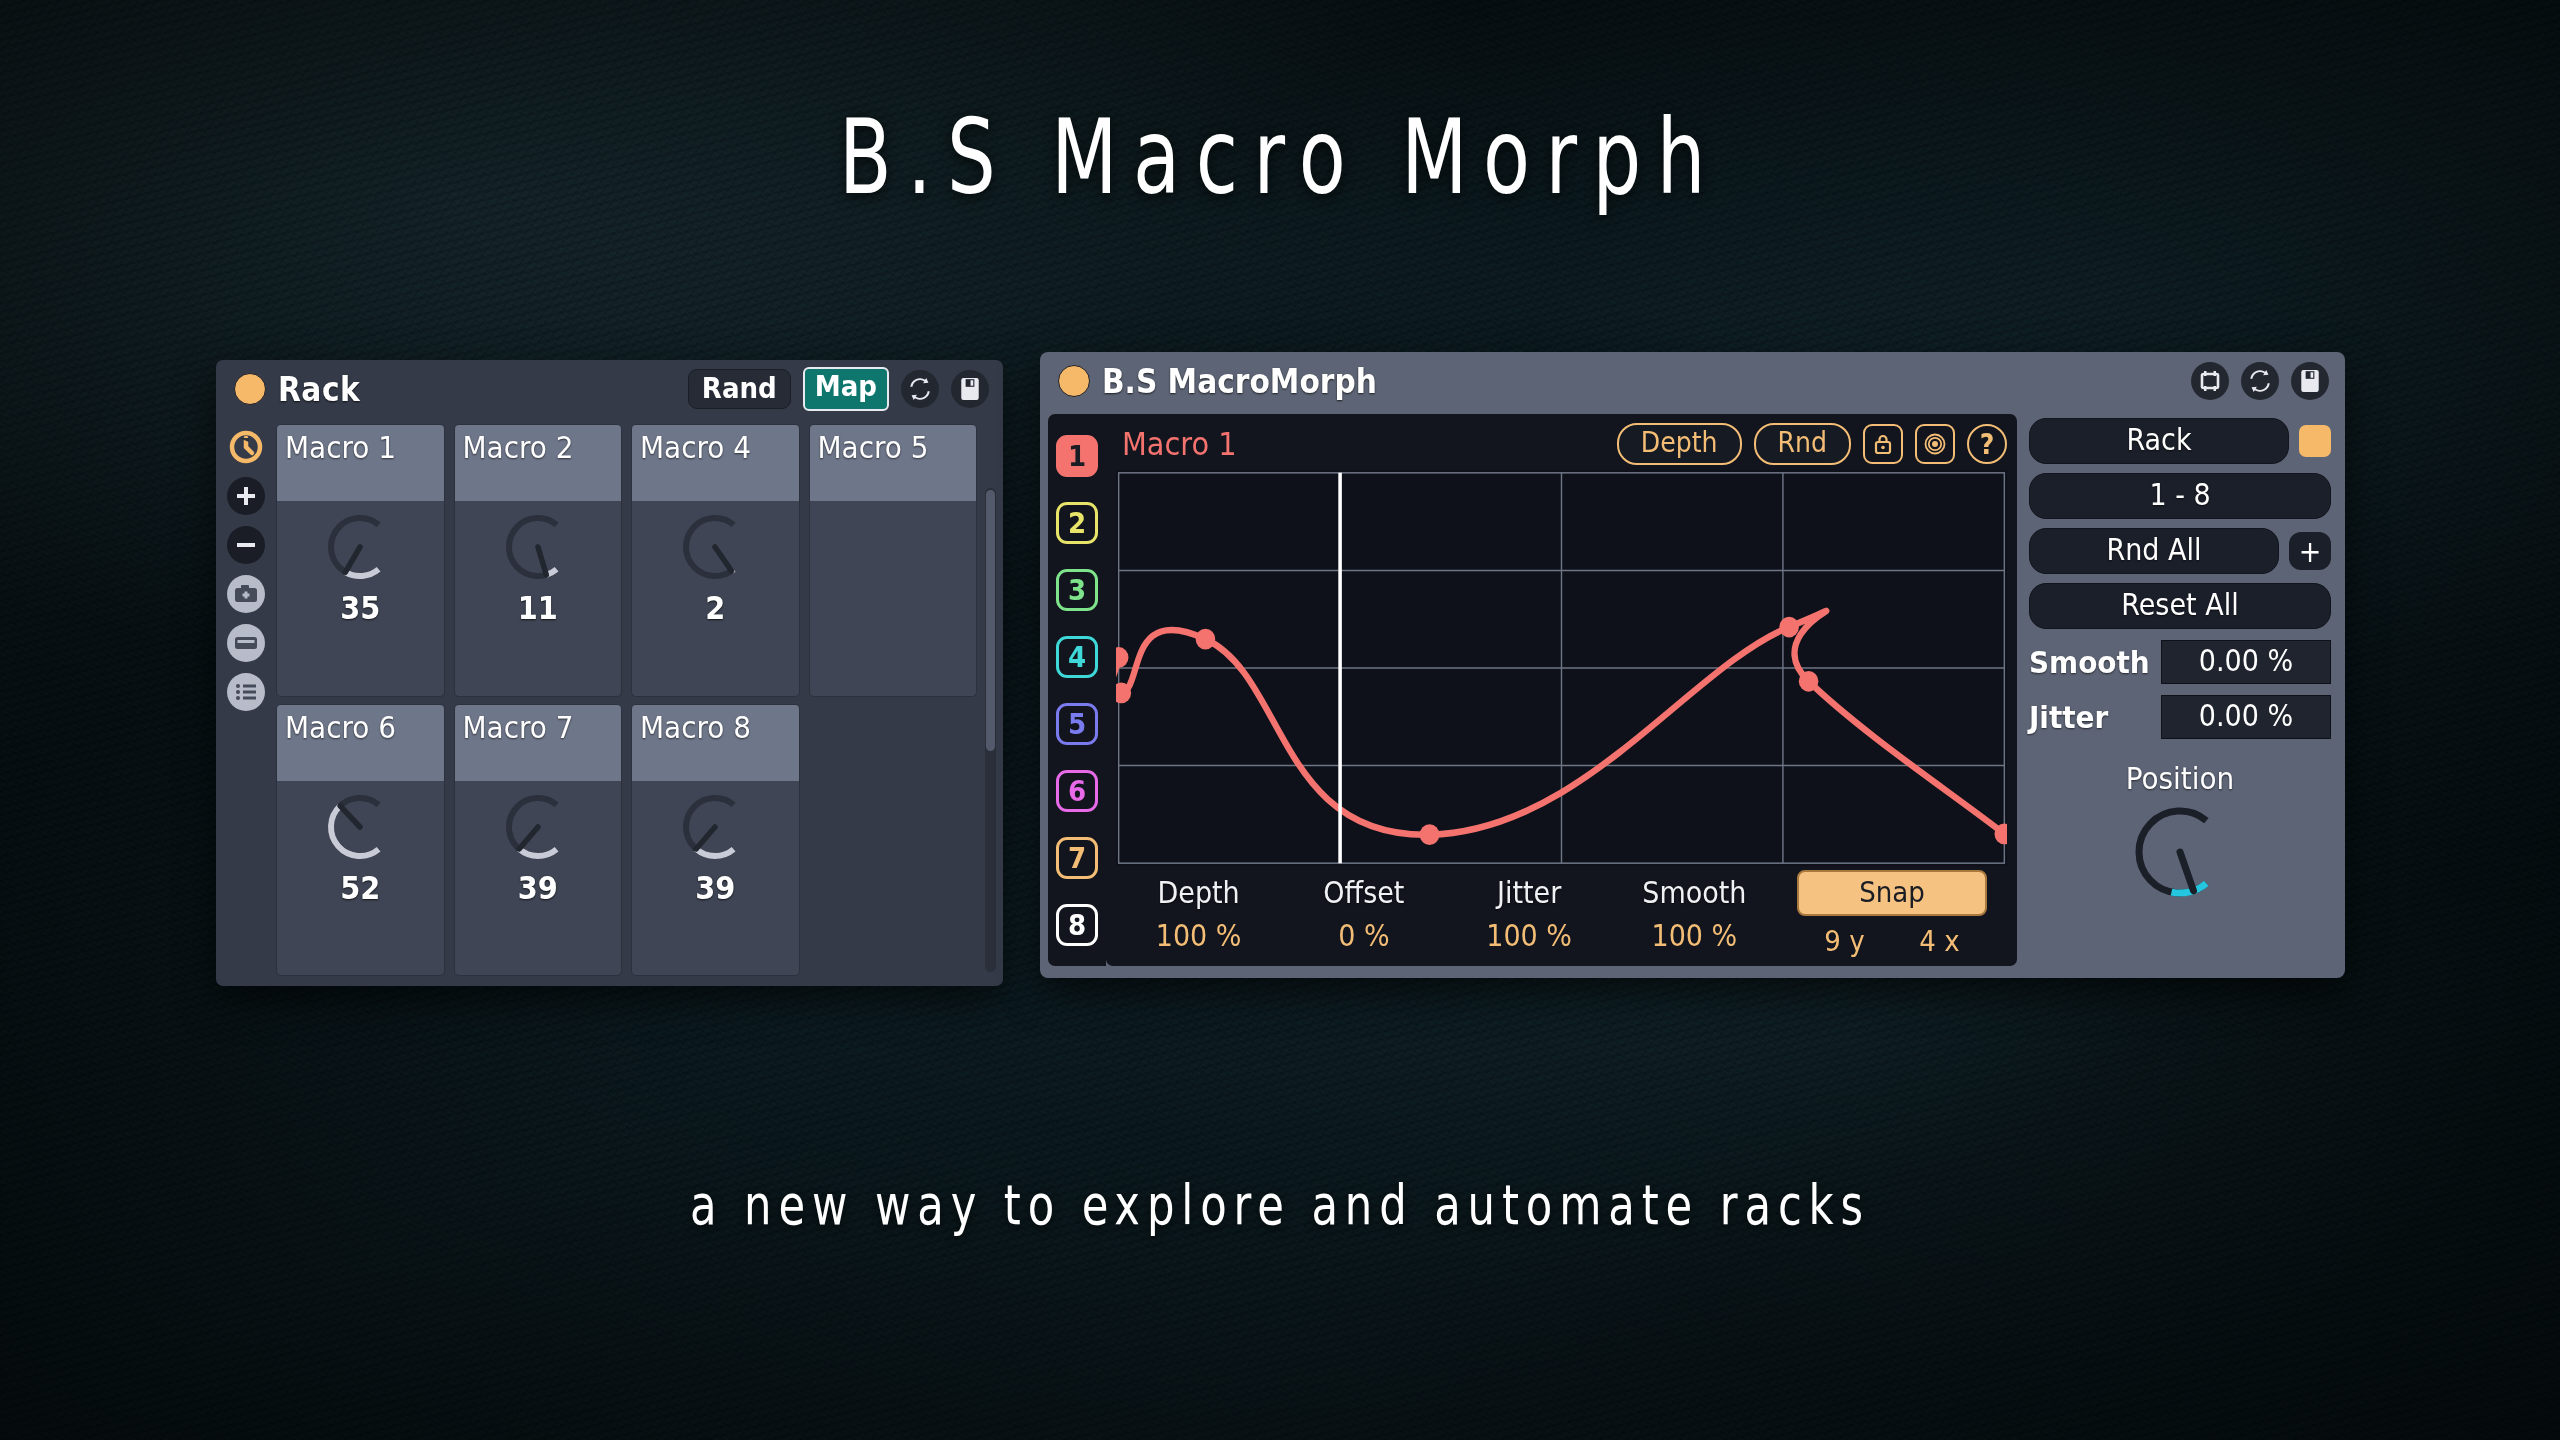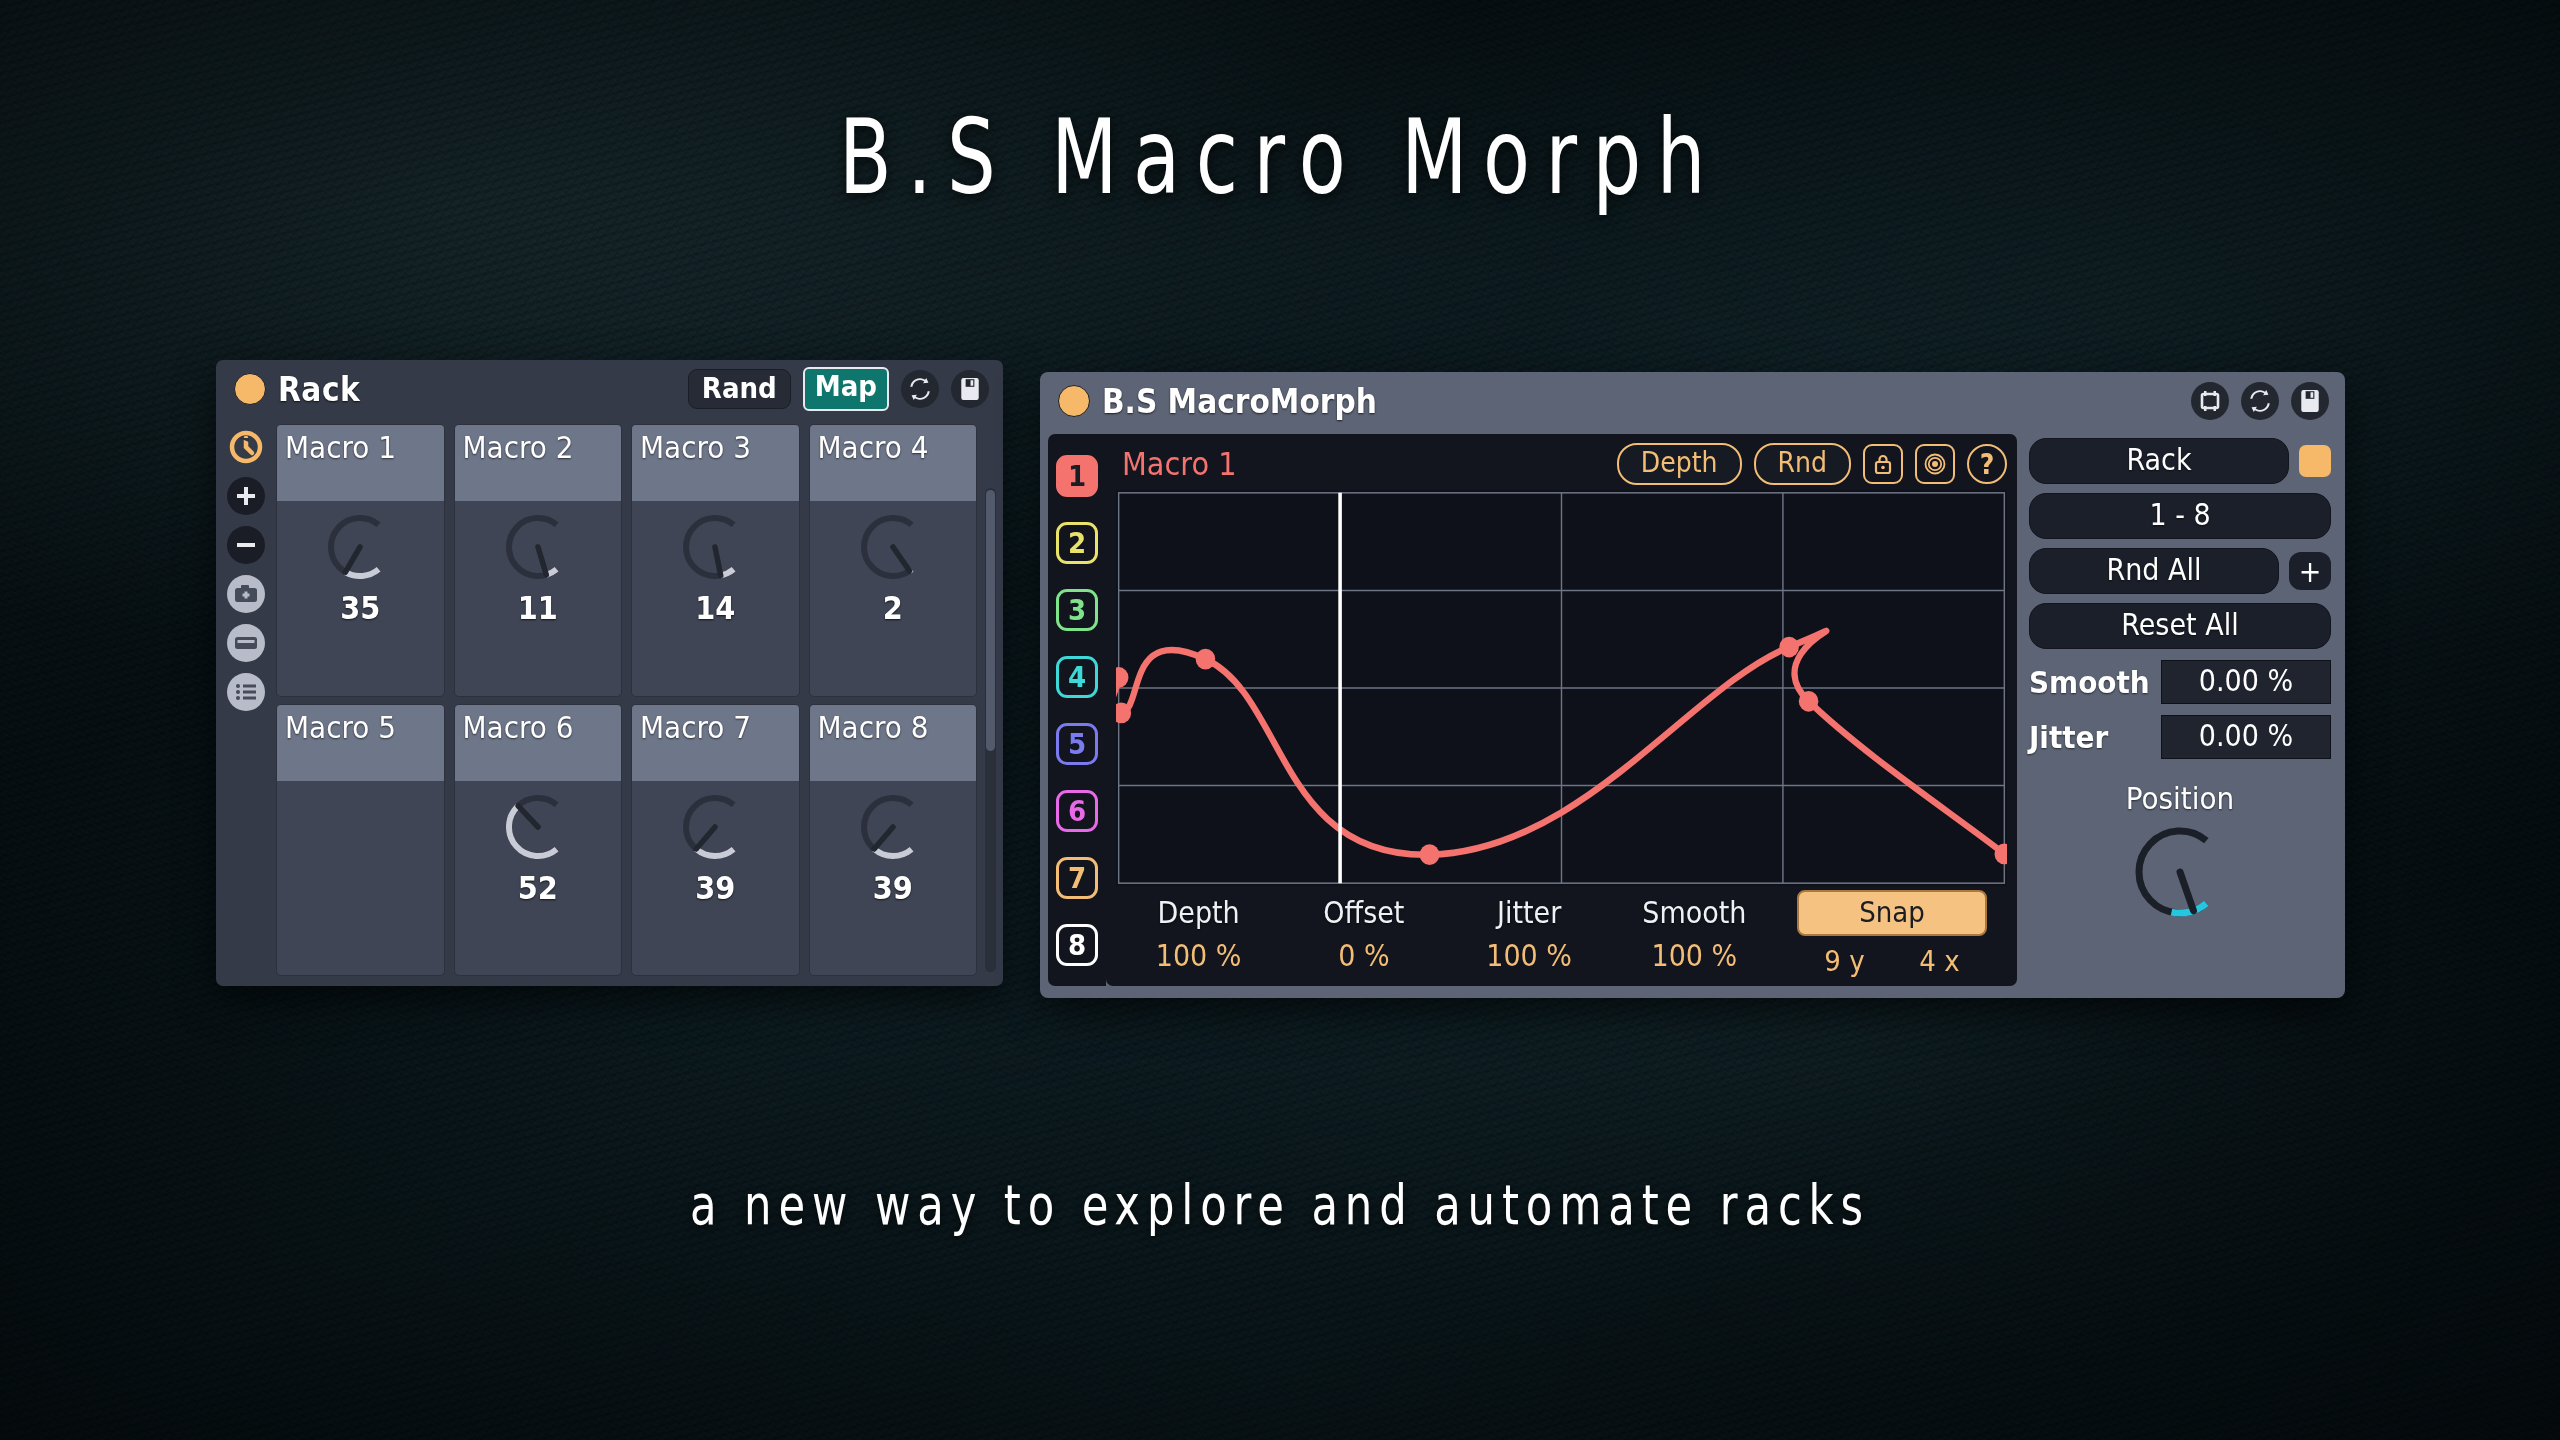--- a/index.html
+++ b/index.html
@@ -188,21 +188,21 @@
     border-radius: 6px;
   }
   #rack-scroll-thumb {
     position: absolute; left: 1px; right: 1px; top: 2px; height: 54%;
     background: #525a6c; border-radius: 6px;
   }
 
   
   #mm-panel {
     position: absolute;
-    left: 1040px; top: 372px;
+    left: 1040px; top: 352px;
     width: 1305px; height: 626px;
     background: #5d6475;
     border-radius: 8px;
     box-shadow: 0 14px 38px rgba(0,0,0,.6);
   }
   #mm-titlebar {
     height: 58px;
     display: flex; align-items: center;
     padding: 0 16px 0 18px;
     gap: 12px;
@@ -488,35 +488,20 @@
           </div>
           <div class="macro-knobarea">
             <div>
               <svg width="96" height="86" viewBox="0 0 96 86" class="knob-svg">
                 <path d="M 66.64084068090963 62.215288850450364 A 29 29 0 1 1 66.64084068090963 17.784711149549633" fill="none" stroke="#2b303c" stroke-width="6" stroke-linecap="butt"></path>
                 <path d="M 66.64084068090963 62.215288850450364 A 29 29 0 0 1 56.284962654744234 67.79135465948886" fill="none" stroke="#c9ccd6" stroke-width="6" stroke-linecap="butt"></path>
                 <line x1="48" y1="40" x2="56.284962654744234" y2="67.79135465948886" stroke="#22262f" stroke-width="5.5" stroke-linecap="round"></line>
               </svg>
             </div>
             <div class="macro-value">11</div>
-          </div>
-        </div>
-        <div class="macro-cell">
-          <div class="macro-namebox">
-            <div class="macro-name">Macro 3</div>
-          </div>
-          <div class="macro-knobarea">
-            <div>
-              <svg width="96" height="86" viewBox="0 0 96 86" class="knob-svg">
-                <path d="M 66.64084068090963 62.215288850450364 A 29 29 0 1 1 66.64084068090963 17.784711149549633" fill="none" stroke="#2b303c" stroke-width="6" stroke-linecap="butt"></path>
-                <path d="M 66.64084068090963 62.215288850450364 A 29 29 0 0 1 53.73206287099466 68.42786406402993" fill="none" stroke="#c9ccd6" stroke-width="6" stroke-linecap="butt"></path>
-                <line x1="48" y1="40" x2="53.73206287099466" y2="68.42786406402993" stroke="#22262f" stroke-width="5.5" stroke-linecap="round"></line>
-              </svg>
-            </div>
-            <div class="macro-value">14</div>
           </div>
         </div>
         <div class="macro-cell">
           <div class="macro-namebox">
             <div class="macro-name">Macro 4</div>
           </div>
           <div class="macro-knobarea">
             <div>
               <svg width="96" height="86" viewBox="0 0 96 86" class="knob-svg">
                 <path d="M 66.64084068090963 62.215288850450364 A 29 29 0 1 1 66.64084068090963 17.784711149549633" fill="none" stroke="#2b303c" stroke-width="6" stroke-linecap="butt"></path>

